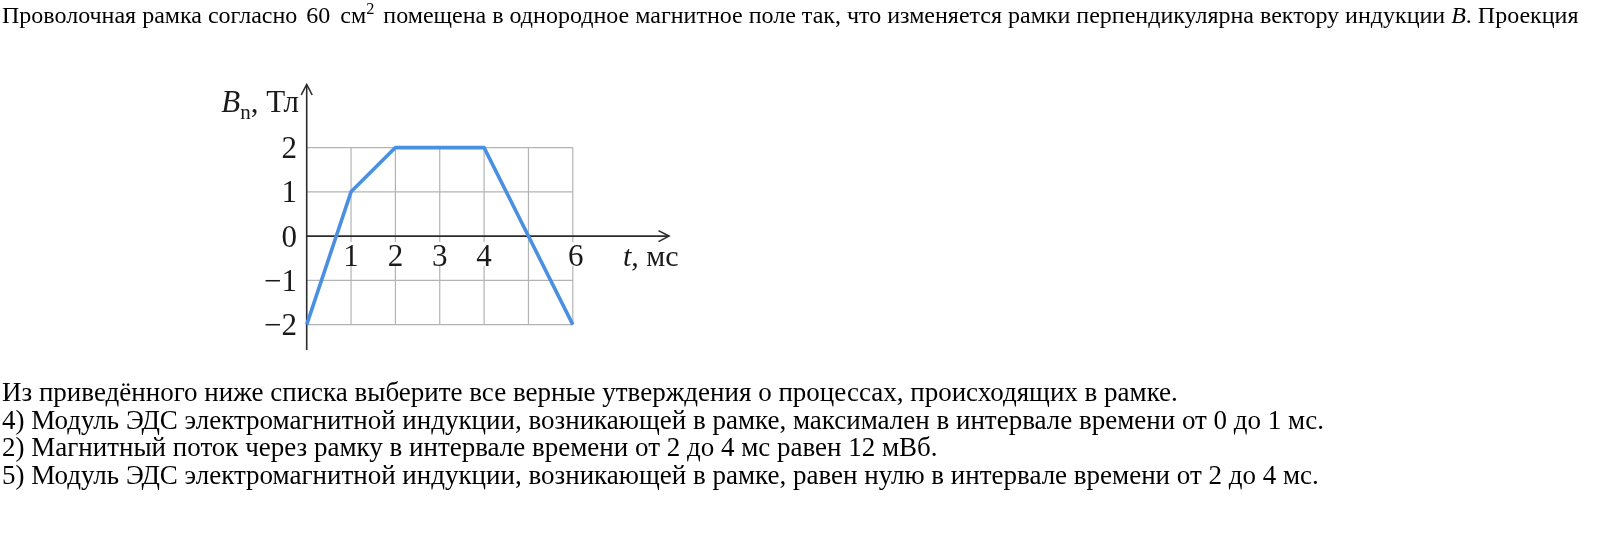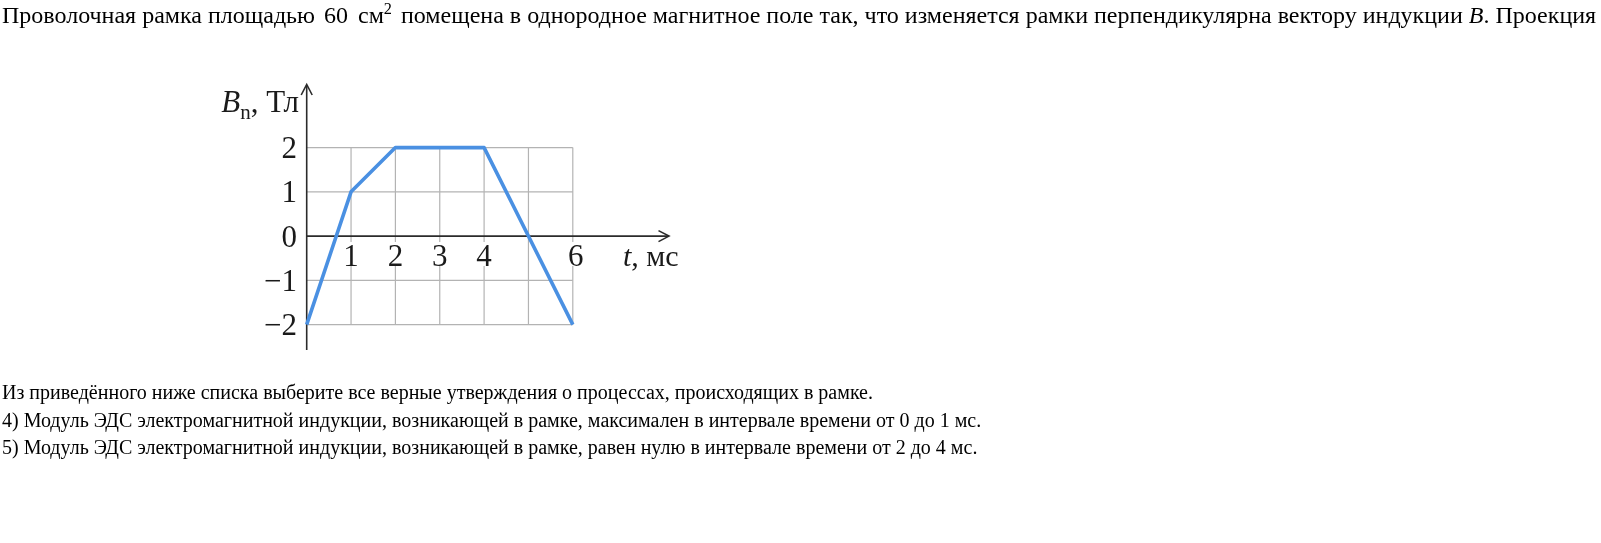--- a/index.html
+++ b/index.html
@@ -13,30 +13,30 @@
     font-size:24px;line-height:26px;white-space:nowrap;
   }
   .statement .mline{white-space:nowrap;}
   .math{font-family:"Liberation Serif","DejaVu Serif",serif;}
   .mi{font-style:italic;}
   .formula{word-spacing:4px;margin:12px 3px;}
   .formula sup{font-size:68%;vertical-align:super;line-height:0;}
   sub.msub{font-size:68%;vertical-align:-4px;line-height:0;}
   .question{
     position:absolute;left:2px;top:379px;width:1599px;
-    font-size:20px;line-height:27.5px;white-space:nowrap;
+    font-size:27px;line-height:27.5px;white-space:nowrap;
   }
   .chart-wrap{position:absolute;left:180px;top:70px;width:520px;height:300px;}
   svg text{font-family:"Liberation Serif","DejaVu Serif",serif;fill:#1a1a1a;}
 </style>
 </head>
 <body>
 
 <div class="statement">
-  <div class="mline"><span>Проволочная рамка площадью</span>
+  <div class="mline"><span>Проволочная рамка согласно</span>
     <span class="math formula"><span>60</span>
       <span>см</span><sup>2</sup></span>
     <span>помещена в однородное магнитное поле так, что изменяется рамки перпендикулярна вектору индукции</span>
     <span class="math mi">B</span><span>. Проекция</span>
   </div>
 </div>
 
 <div class="chart-wrap">
   <svg width="520" height="300" viewBox="180 70 520 300">
     <g>
@@ -78,14 +78,15 @@
         <text x="297" y="335.1" text-anchor="end" font-size="31">−2</text>
       </g>
     <text x="299" y="112" text-anchor="end" font-size="31"><tspan font-style="italic">B</tspan><tspan font-size="21" dy="7">n</tspan><tspan font-size="31" dy="-7">, Тл</tspan></text>
     <text x="623" y="266" font-size="30"><tspan font-style="italic">t</tspan><tspan>, мс</tspan></text>
   </svg>
 </div>
 
 <div class="question">
   <div>Из приведённого ниже списка выберите все верные утверждения о процессах, происходящих в рамке.</div>
   <div>4) Модуль ЭДС электромагнитной индукции, возникающей в рамке, максимален в интервале времени от 0 до 1 мс.</div>
+  <div>2) Магнитный поток через рамку в интервале времени от 2 до 4 мс равен 12 мВб.</div>
   <div>5) Модуль ЭДС электромагнитной индукции, возникающей в рамке, равен нулю в интервале времени от 2 до 4 мс.</div>
 </div>
 
 </body></html>

